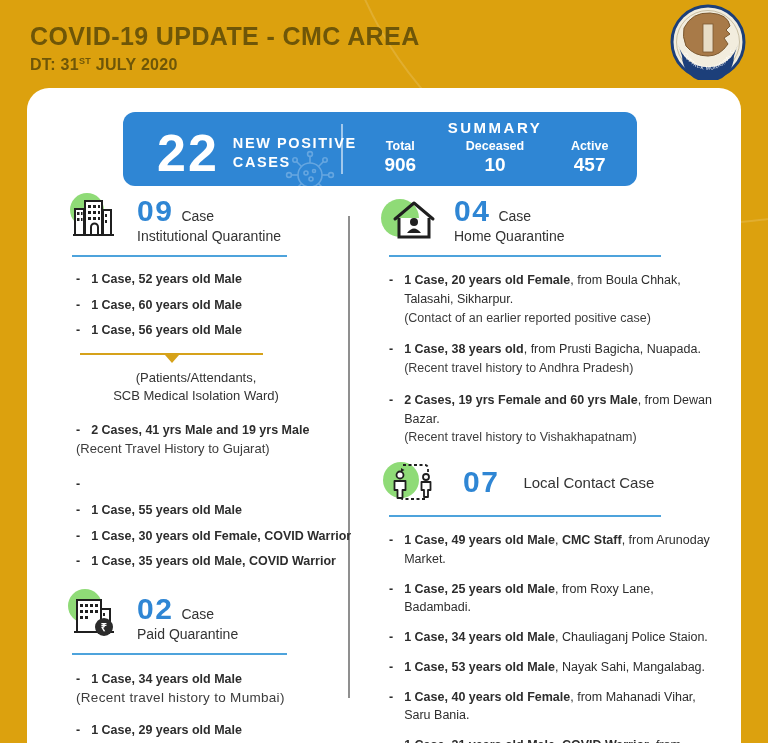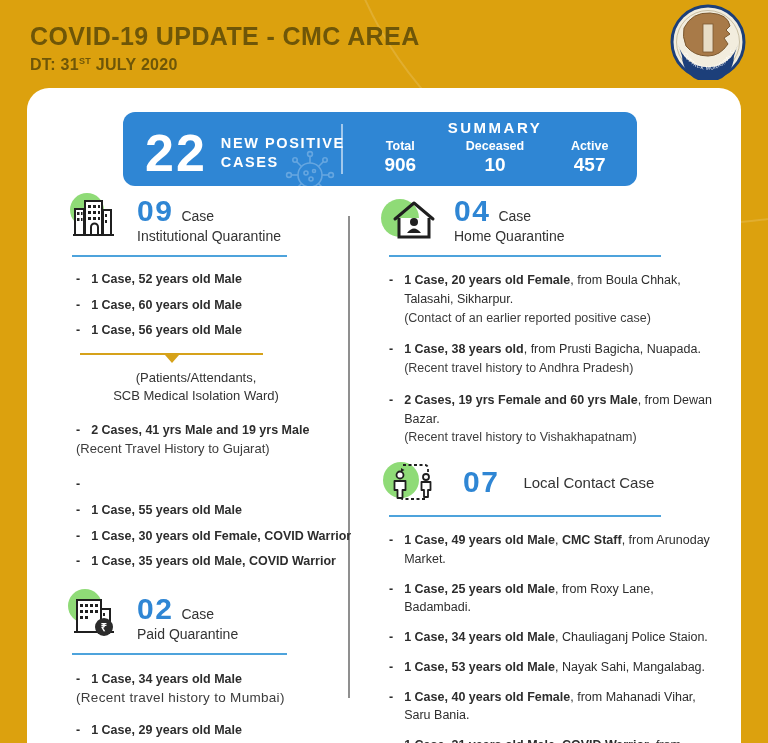--- a/index.html
+++ b/index.html
@@ -28,21 +28,21 @@
   
   .card{
     position:absolute;left:27px;top:88px;width:714px;height:655px;
     background:#ffffff;border-radius:22px 22px 0 0;
   }
   
   .summary-bar{
     position:absolute;left:96px;top:24px;width:514px;height:74px;
     background:#2F86D4;border-radius:12px;color:#fff;overflow:hidden;
   }
-  .sb-left{position:absolute;left:22px;top:0;height:82px;display:flex;align-items:center;}
+  .sb-left{position:absolute;left:34px;top:0;height:82px;display:flex;align-items:center;}
   .sb-count{font-size:52px;font-weight:bold;letter-spacing:2px;line-height:1;}
   .sb-label{margin-left:14px;font-size:14.5px;font-weight:bold;letter-spacing:1.6px;line-height:1.3;}
   .sb-virus{position:absolute;left:158px;top:34px;opacity:0.5;}
   .sb-divider{position:absolute;left:218px;top:12px;width:2px;height:50px;background:rgba(255,255,255,0.55);}
   .sb-right{position:absolute;left:230px;top:0;width:284px;height:85px;}
   .sb-title{text-align:center;font-size:15px;font-weight:bold;letter-spacing:2.5px;margin-top:7px;}
   .sb-stats{display:flex;justify-content:space-around;margin-top:3px;}
   .sb-stat{text-align:center;min-width:62px;}
   .sb-stat .lab{font-size:12.5px;font-weight:bold;}
   .sb-stat .val{font-size:19px;font-weight:bold;margin-top:1px;}

